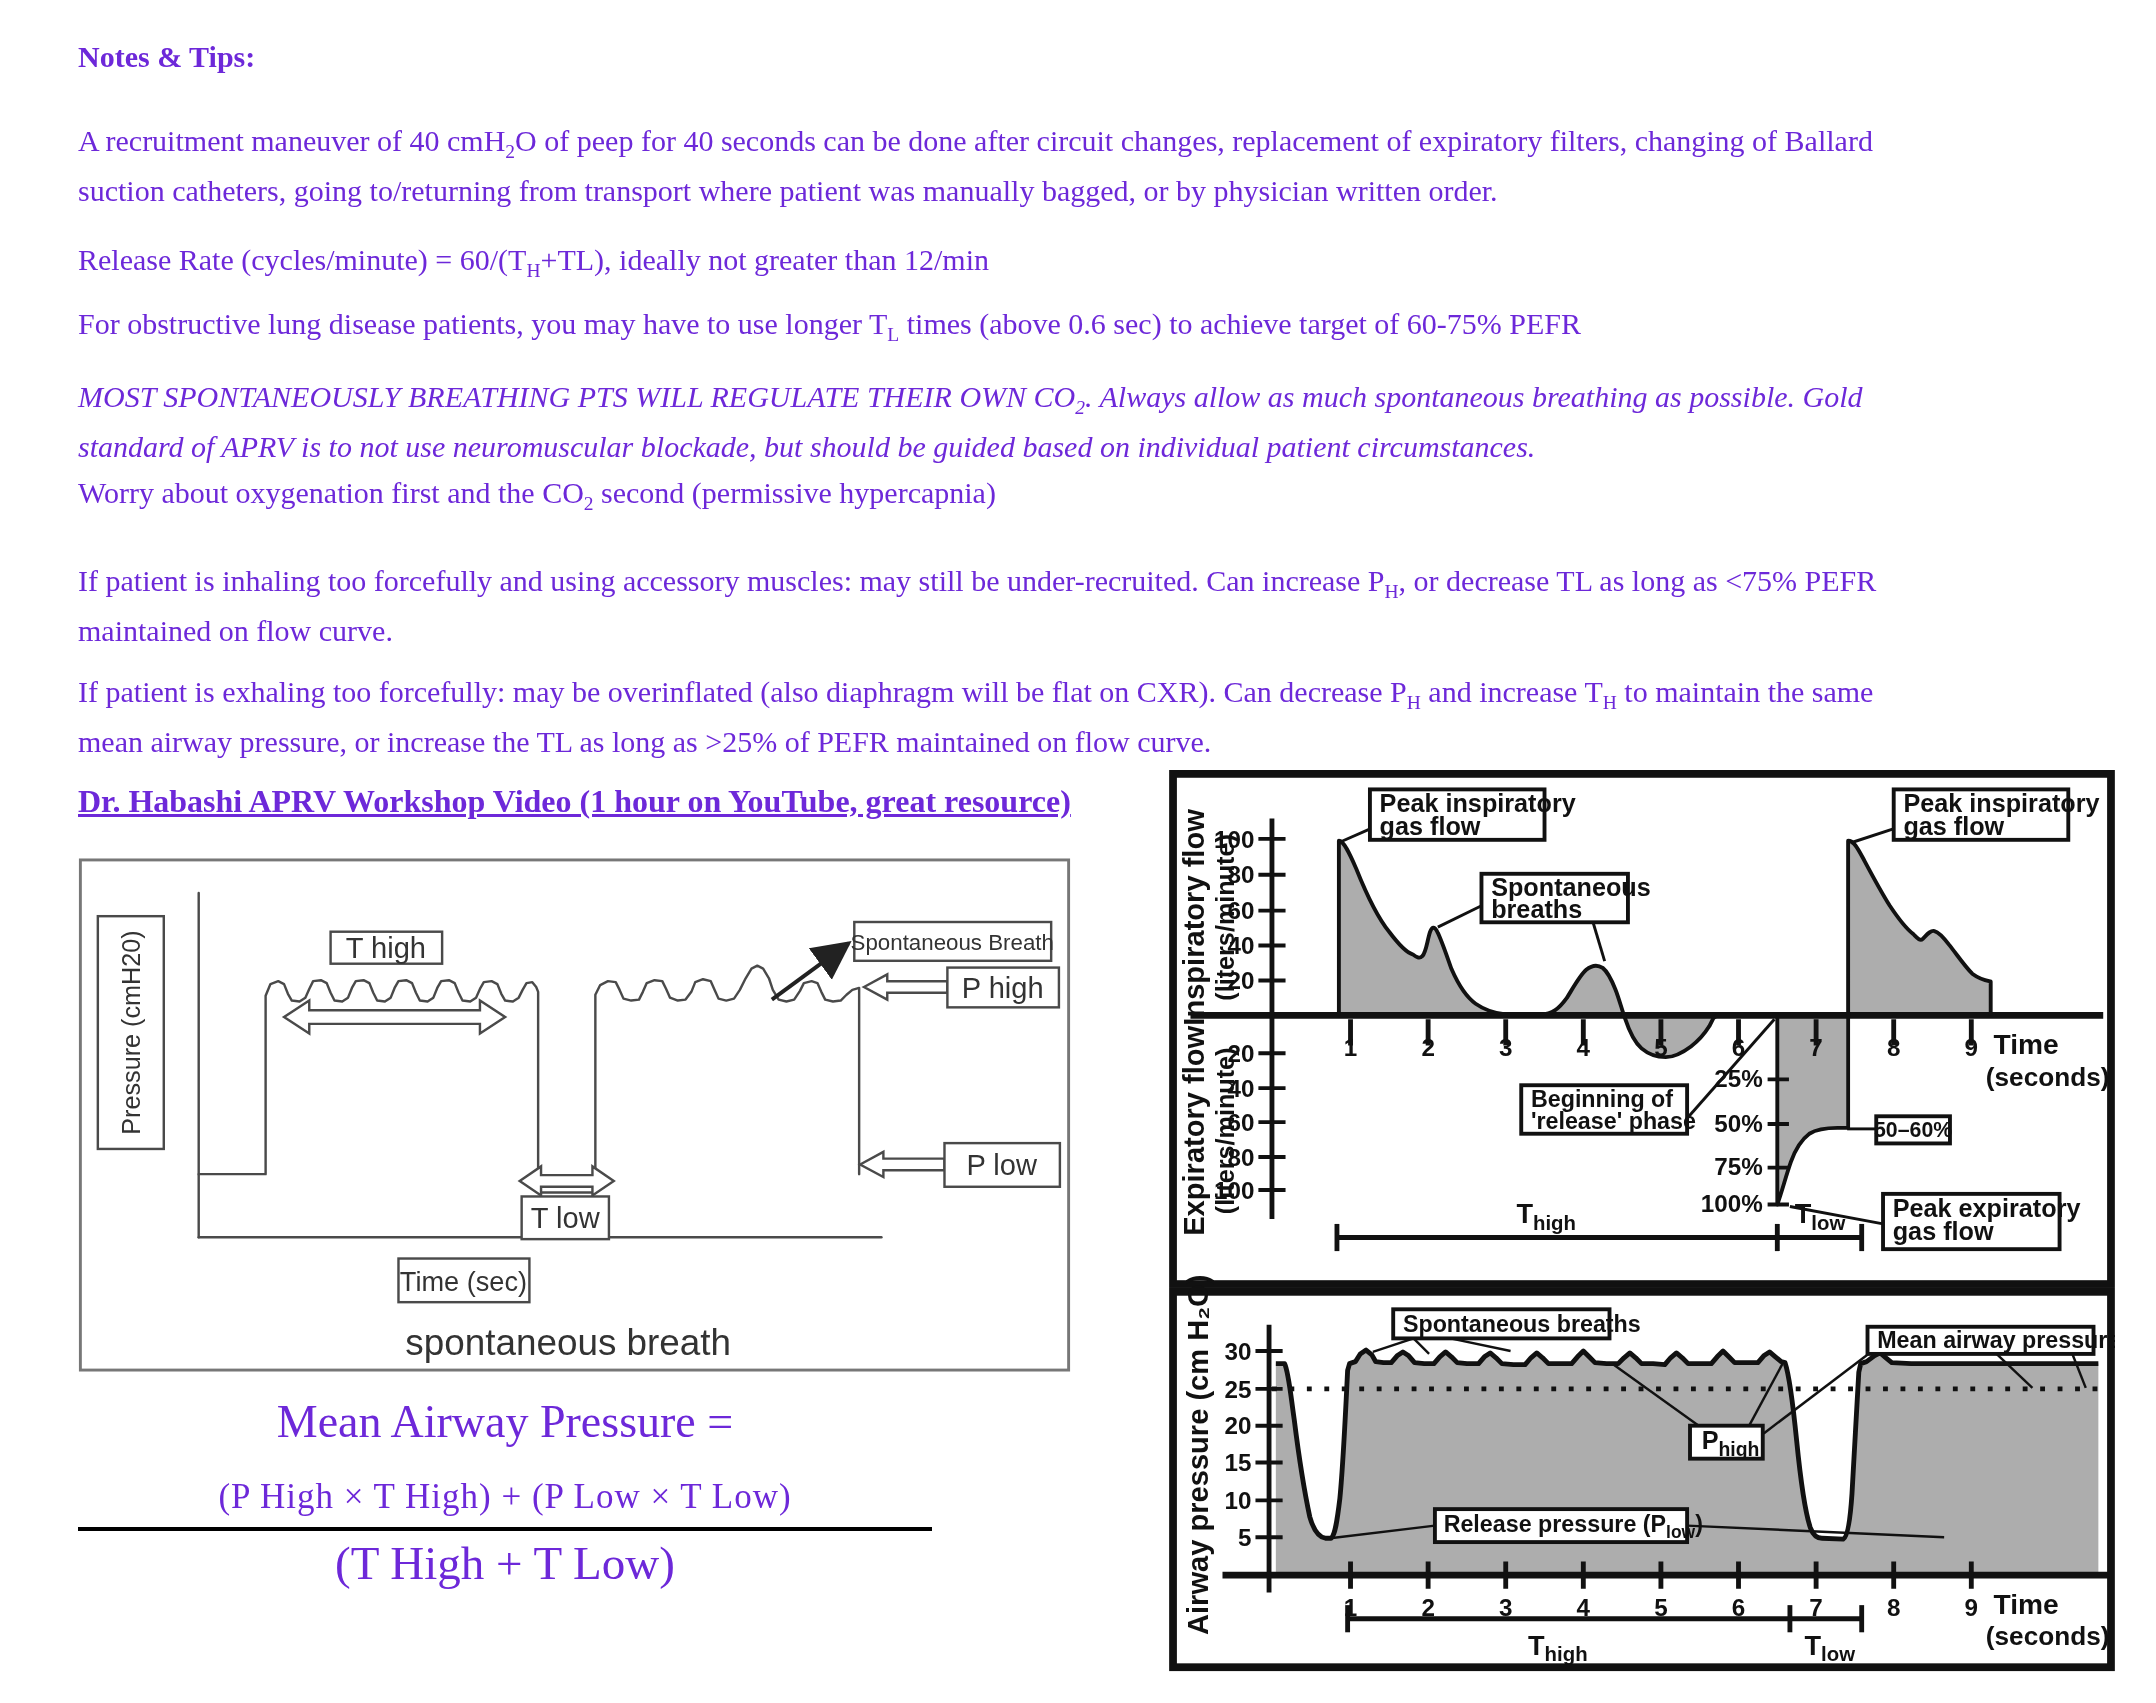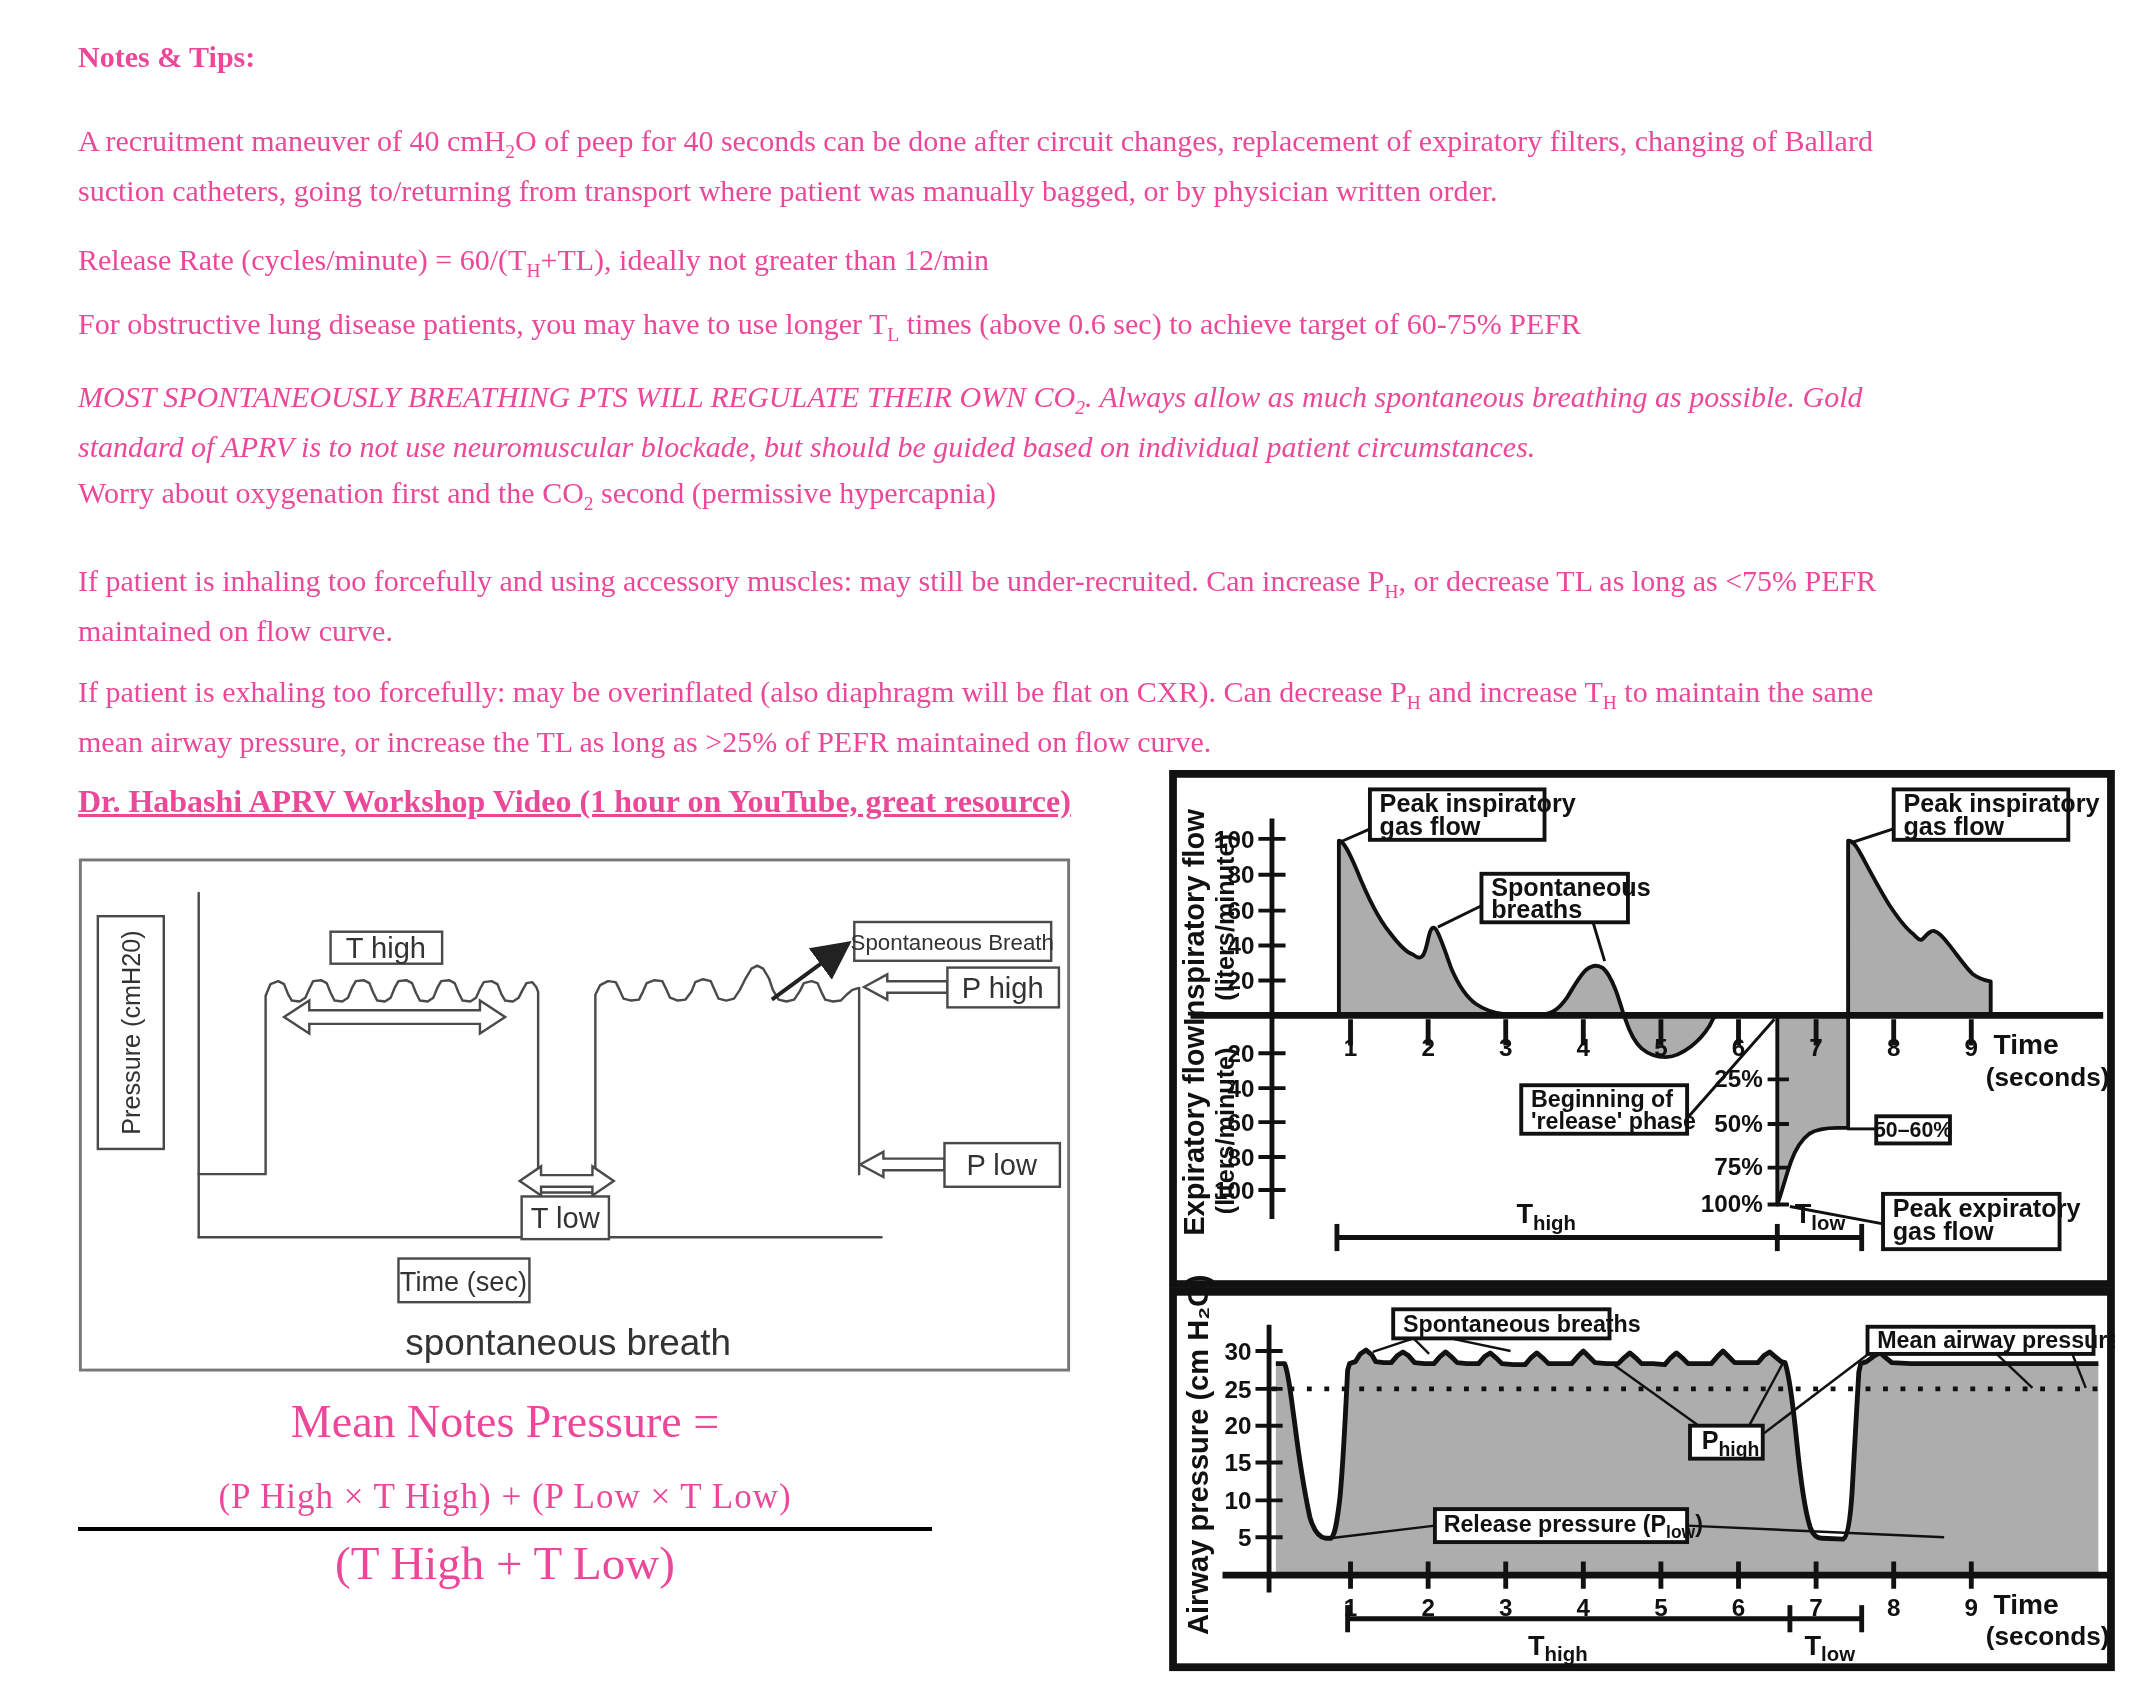--- a/index.html
+++ b/index.html
@@ -1,17 +1,17 @@
 <!DOCTYPE html>
 <html><head>
 <meta charset="utf-8">
 <style>
   html,body{margin:0;padding:0;background:#fff;}
   .page{position:relative;width:2156px;height:1704px;background:#ffffff;overflow:hidden;
-        font-family:"Liberation Serif", serif;color:#ec4899;}
+        font-family:"Liberation Serif", serif;color:#6d28d9;}
   .para{position:absolute;left:78px;width:1858px;font-size:30px;line-height:39px;}
   .para sub{font-size:0.65em;}
   .bold{font-weight:bold;}
   .heading2{font-weight:bold;text-decoration:underline;font-size:32px;font-family:Liberation Serif, serif;}
   .formula{position:absolute;left:78px;top:1395px;width:854px;text-align:center;}
   .f-title{font-size:46px;margin:0 0 29px 0;}
   .f-num{font-size:35px;letter-spacing:1px;white-space:nowrap;}
   .f-bar{border-top:4.9px solid #000;margin:9.7px 0 5.8px 0;}
   .f-den{font-size:47px;}
   svg{position:absolute;}
@@ -27,21 +27,21 @@
   <div class="para" style="top:121px;">A recruitment maneuver of 40 cmH<sub>2</sub>O of peep for 40 seconds can be done after circuit changes, replacement of expiratory filters, changing of Ballard suction catheters, going to/returning from transport where patient was manually bagged, or by physician written order.</div>
   <div class="para" style="top:234px;margin-top:6px;">Release Rate (cycles/minute) = 60/(T<sub>H</sub>+TL), ideally not greater than 12/min</div>
   <div class="para" style="top:304px;">For obstructive lung disease patients, you may have to use longer T<sub>L</sub> times (above 0.6 sec) to achieve target of 60-75% PEFR</div>
   <div class="para" style="top:377px;font-style:italic;">MOST SPONTANEOUSLY BREATHING PTS WILL REGULATE THEIR OWN CO<sub>2</sub>.  Always allow as much spontaneous breathing as possible.  Gold standard of APRV is to not use neuromuscular blockade, but should be guided based on individual patient circumstances.</div>
   <div class="para" style="top:473px;">Worry about oxygenation first and the CO<sub>2</sub> second (permissive hypercapnia)</div>
   <div class="para" style="top:561px;">If patient is inhaling too forcefully and using accessory muscles: may still be under-recruited. Can increase P<sub>H</sub>, or decrease TL as long as &lt;75% PEFR maintained on flow curve.</div>
   <div class="para" style="top:672px;">If patient is exhaling too forcefully: may be overinflated (also diaphragm will be flat on CXR). Can decrease P<sub>H</sub> and increase T<sub>H</sub> to maintain the same mean airway pressure, or increase the TL as long as &gt;25% of PEFR maintained on flow curve.</div>
   <div class="para heading2" style="top:782px;">Dr. Habashi APRV Workshop Video (1 hour on YouTube, great resource)</div>
 
   <div class="formula">
-    <div class="f-title">Mean Notes Pressure =</div>
+    <div class="f-title">Mean Airway Pressure =</div>
     <div class="f-num">(P High  ×  T High) + (P Low  ×  T Low)</div>
     <div class="f-bar"></div>
     <div class="f-den">(T High + T Low)</div>
   </div>
 
   <svg style="left:78px;top:858px;" width="993" height="514" viewBox="0 0 1023 530">
     <defs>
       <marker id="ah" markerWidth="12" markerHeight="12" refX="9" refY="5" orient="auto">
         <path d="M0,0 L10,5 L0,10 Z" fill="#222"></path>
       </marker>

